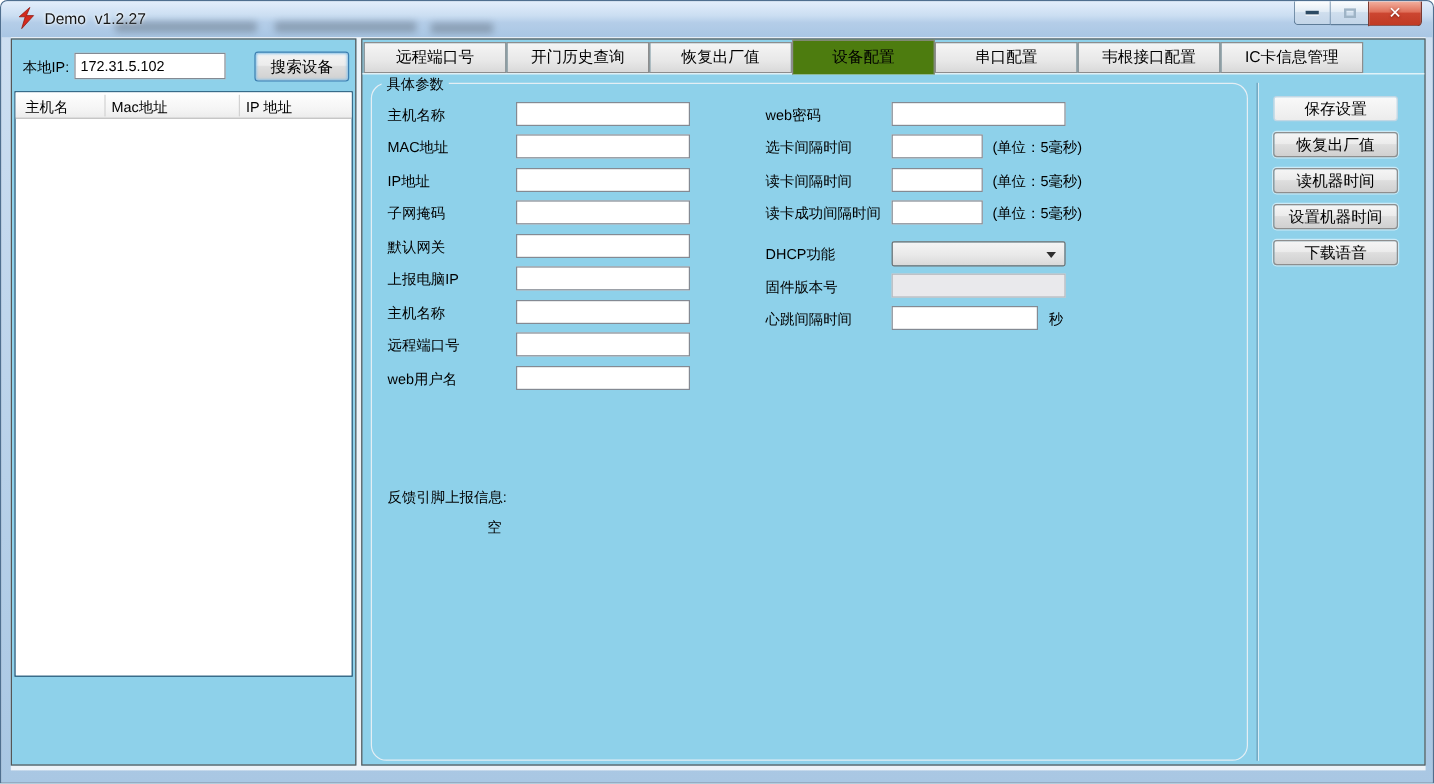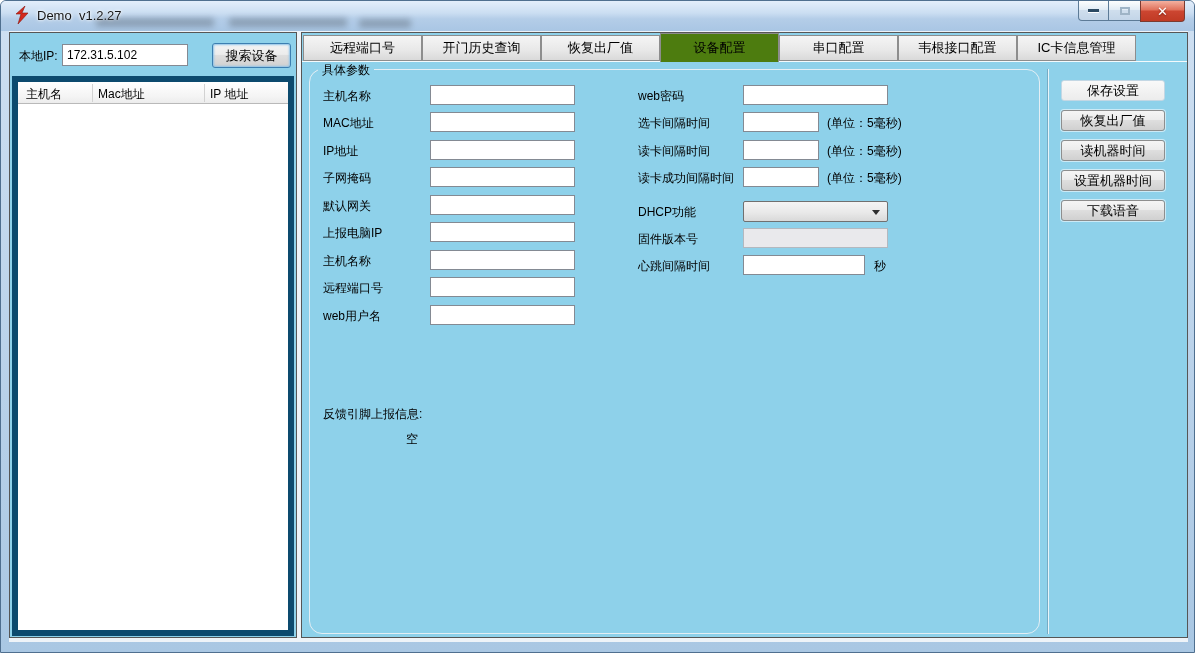--- a/index.html
+++ b/index.html
@@ -45,22 +45,22 @@
   .lbl { font-size:12px; color:#000; }
   .ip-label { position:absolute; left:9px; top:15px; }
   .ip-input { position:absolute; left:52px; top:11px; width:126px; height:22px;
     border:1px solid #848a93; background:#fff; font-size:12px; padding:2px 4px;
     font-family:"Liberation Sans","DejaVu Sans",sans-serif; }
   .search-btn { position:absolute; left:202px; top:10px; width:79px; height:25px;
     background:linear-gradient(#f4f4f4 0%, #ececec 45%, #dedede 50%, #d0d0d0 100%);
     border:1px solid #3c7fb1; border-radius:3px; font-size:13px;
     box-shadow:inset 0 0 2px 1px #8cc3e8; cursor:pointer;
     font-family:"Liberation Sans","DejaVu Sans",sans-serif; }
-  .device-list { position:absolute; left:2px; top:43px; width:282px; height:560px;
-    background:#fff; border:6px solid #0c4a6e; }
+  .device-list { position:absolute; left:2px; top:43px; width:282px; height:488px;
+    background:#fff; border:1px solid #0c4a6e; }
   .list-header { position:relative; width:100%; height:22px;
     background:linear-gradient(#ffffff,#f4f4f4 70%, #ececec);
     border-bottom:1px solid #b9b9b9; }
   .col-h { position:absolute; top:4px; font-size:12px; }
   .col-sep { position:absolute; top:2px; width:1px; height:18px; background:#d2d2d2; }
 
   
   .right-panel { position:absolute; left:292px; top:1px; width:887px; height:606px;
     background:#8ed1ea; border:1px solid #565656; }
 

